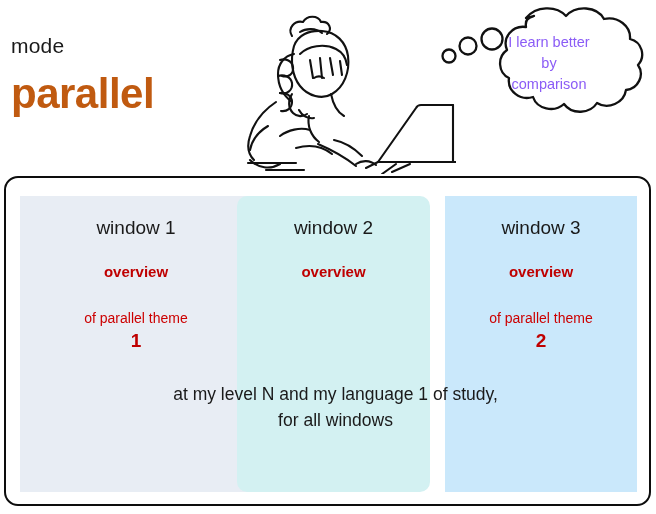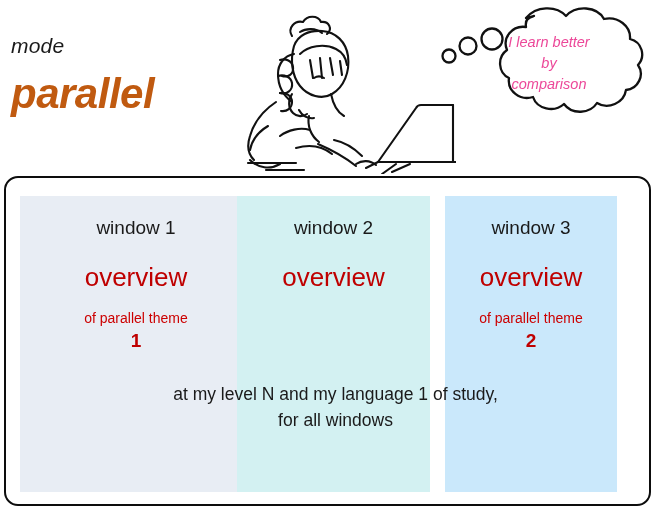--- a/index.html
+++ b/index.html
@@ -16,21 +16,20 @@
     -webkit-font-smoothing: antialiased;
   }
 
   
   #header {
     position: absolute;
     left: 0;
     top: 0;
     width: 656px;
     height: 172px;
-    font-style: italic;
   }
 
   #mode-label {
     position: absolute;
     left: 11px;
     top: 35px;
     font-size: 21px;
     color: #1a1a1a;
     letter-spacing: 0.2px;
     line-height: 1;
@@ -65,21 +64,21 @@
     height: 134px;
   }
   #bubble-text {
     position: absolute;
     left: 463px;
     top: 32px;
     width: 172px;
     text-align: center;
     font-size: 14.5px;
     line-height: 21px;
-    color: #ec4899;
+    color: #8b5cf6;
     white-space: pre-line;
   }
 
   
   #window-container {
     position: absolute;
     left: 4px;
     top: 176px;
     width: 647px;
     height: 330px;
@@ -96,42 +95,42 @@
     top: 196px;
     width: 617px;
     height: 296px;
   }
   .panel {
     position: absolute;
     top: 0;
     height: 296px;
   }
   .panel-1 { left: 0px;   width: 200px; }
-  .panel-2 { left: 217px; width: 193px; }
-  .panel-3 { left: 425px; width: 172px; }
+  .panel-2 { left: 217px; width: 193px; border-radius: 10px; }
+  .panel-3 { left: 425px; width: 192px; }
 
   .panel-title {
     position: absolute;
     top: 22px;
     left: 0;
     width: 100%;
     text-align: center;
     font-size: 19px;
     color: #1a1a1a;
     line-height: 1;
   }
 
   .panel-overview {
     position: absolute;
     top: 68px;
     left: 0;
     width: 100%;
     text-align: center;
-    font-size: 26px;
-    font-weight: normal;
+    font-size: 15px;
+    font-weight: bold;
     color: #bf0000;
     line-height: 1;
   }
 
   .panel-sub {
     position: absolute;
     top: 110px;
     left: 0;
     width: 100%;
     text-align: center;

